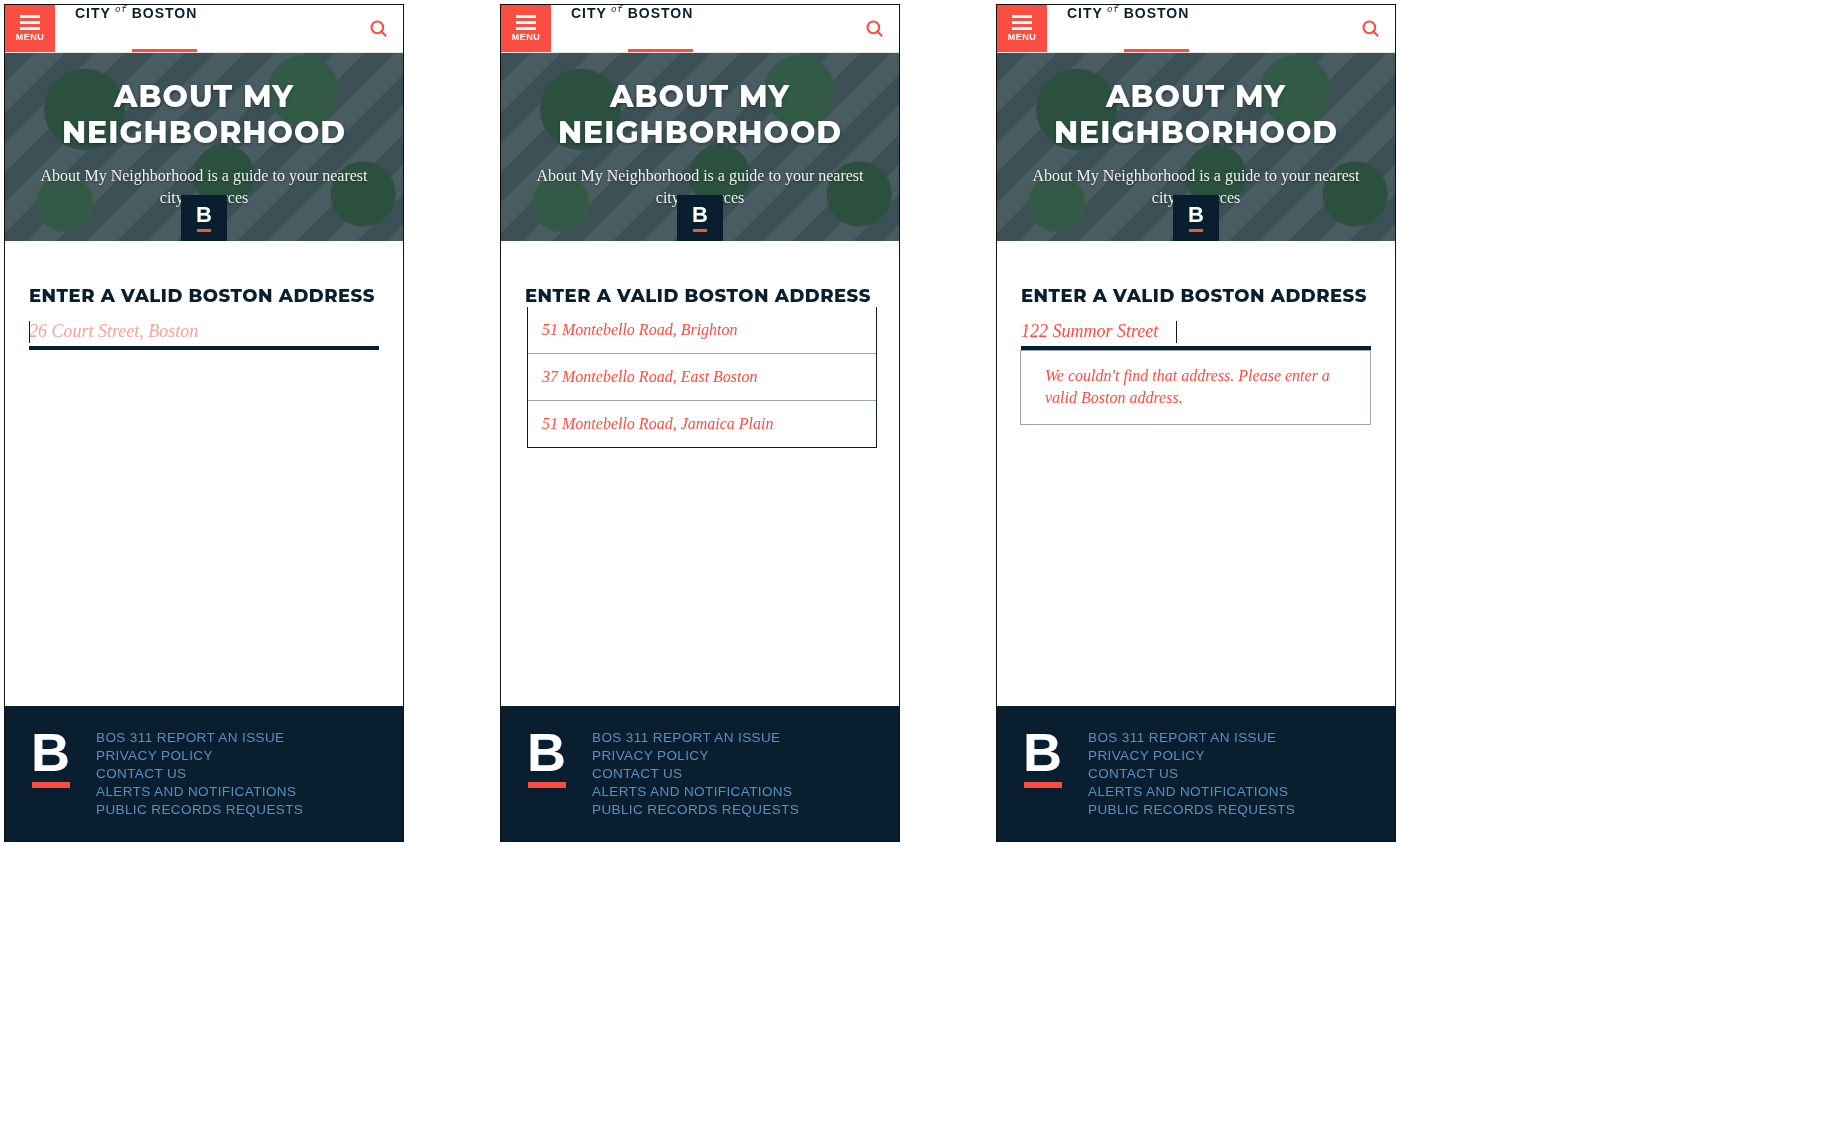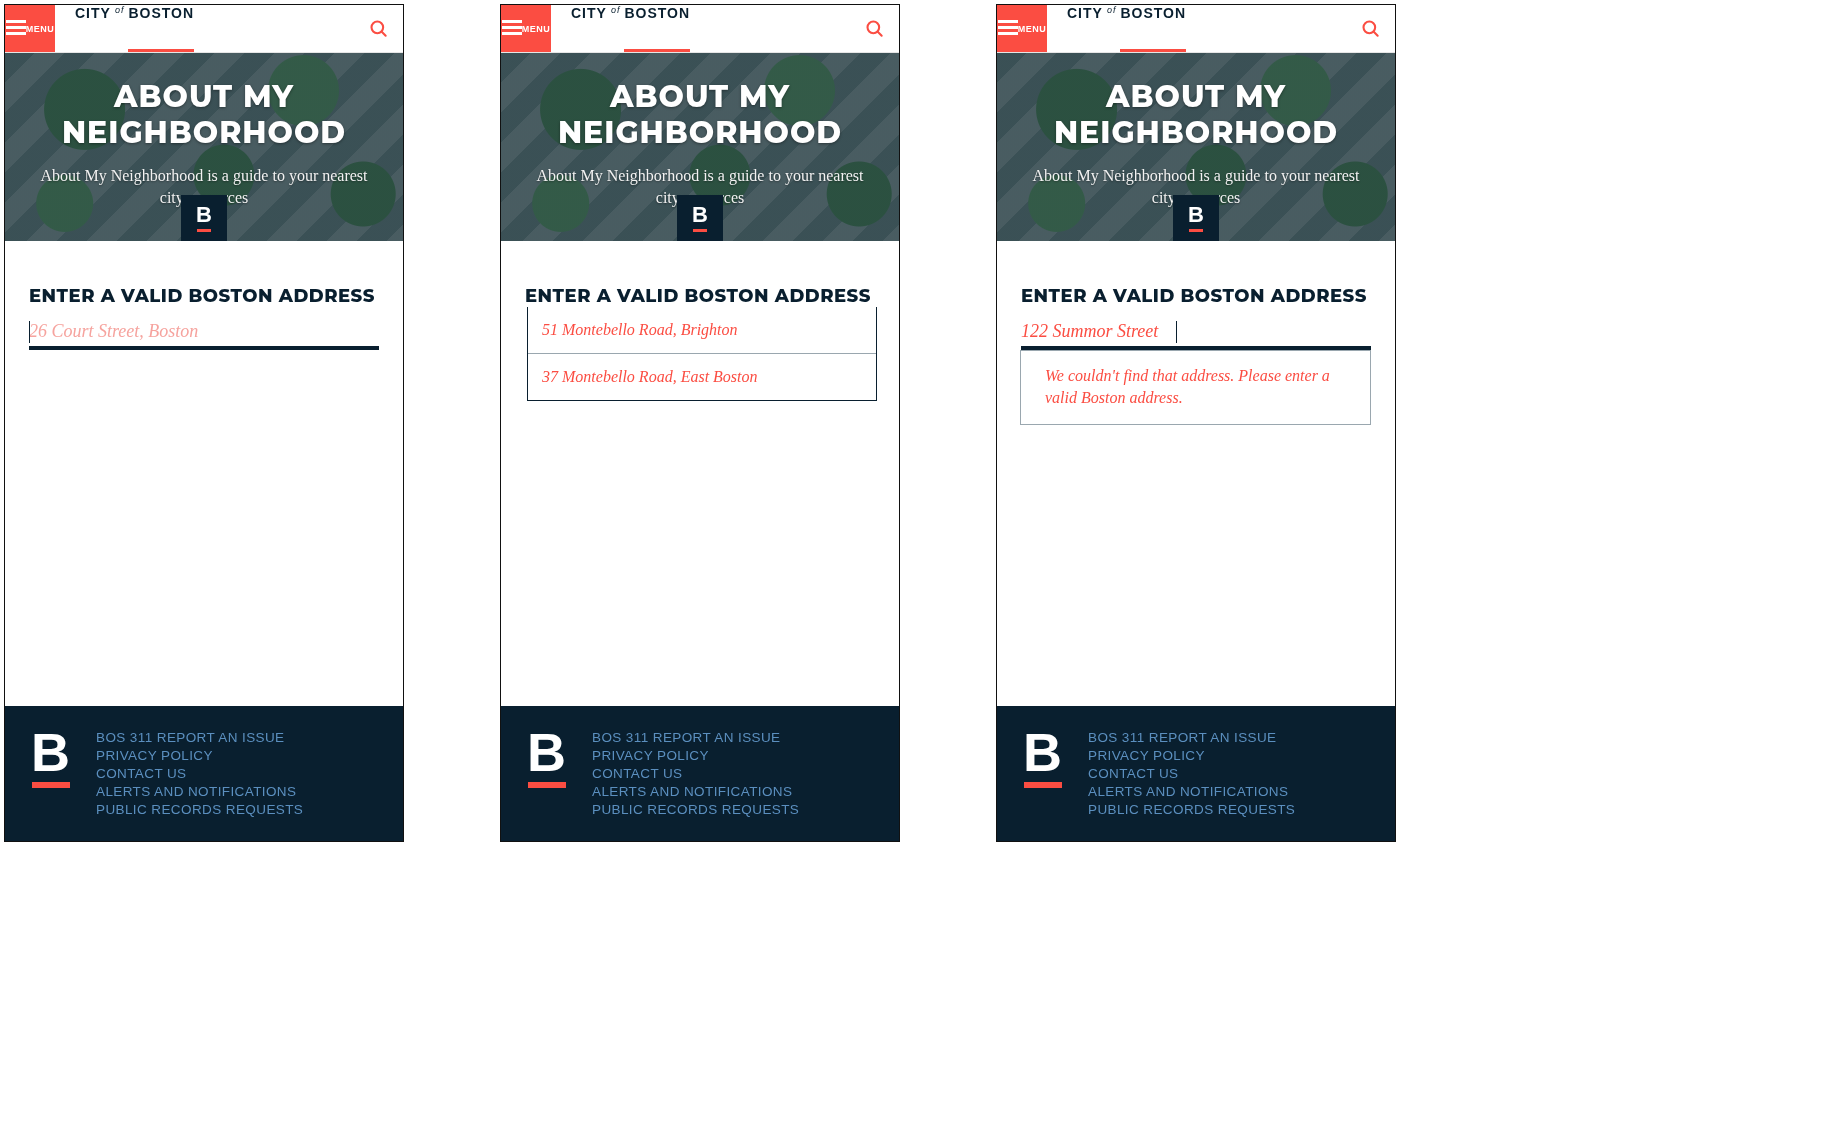--- a/index.html
+++ b/index.html
@@ -25,21 +25,21 @@
     align-items: stretch;
     height: 48px;
     border-bottom: 1px solid #e6e6e6;
     background: #fff;
   }
   .menu-btn {
     background: #fb4d42;
     color: #fff;
     width: 50px;
     display: flex;
-    flex-direction: row;
+    flex-direction: column;
     align-items: center;
     justify-content: center;
     cursor: pointer;
   }
   .menu-bars {
     display: flex;
     flex-direction: column;
     gap: 3px;
     margin-bottom: 2px;
   }
@@ -64,20 +64,21 @@
     color: #091f2f;
   }
   .brand .city { font-weight: 700; }
   .brand .of {
     font-size: 9px;
     font-style: italic;
     font-weight: 400;
     margin: 0 4px;
     text-transform: lowercase;
     vertical-align: 1px;
+    font-family: Liberation Mono, monospace;
   }
   .brand .boston {
     border-bottom: 3px solid #fb4d42;
     padding-bottom: 1px;
   }
   .search-btn {
     width: 48px;
     display: flex;
     align-items: center;
     justify-content: center;
@@ -341,20 +342,21 @@
     <div class="hero-badge">
       <div class="B">B</div>
       <div class="bar"></div>
     </div>
   </div>
   <div class="main">
     <div class="prompt">ENTER A VALID BOSTON ADDRESS</div>
     <ul class="suggestions">
         <li>51 Montebello Road, Brighton</li>
         <li>37 Montebello Road, East Boston</li>
+        <li>51 Montebello Road, Jamaica Plain</li>
       </ul>
   </div>
   <div class="footer">
     <div class="footer-logo">
       <div class="B">B</div>
       <div class="bar"></div>
     </div>
     <div class="footer-links">
         <a href="#">BOS 311 REPORT AN ISSUE</a>
         <a href="#">PRIVACY POLICY</a>

